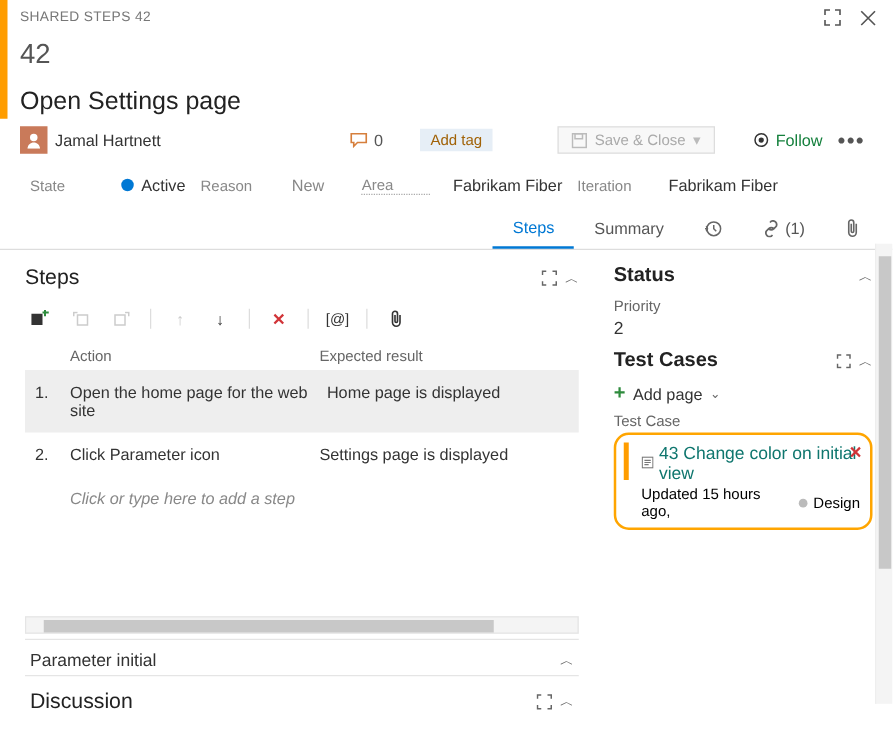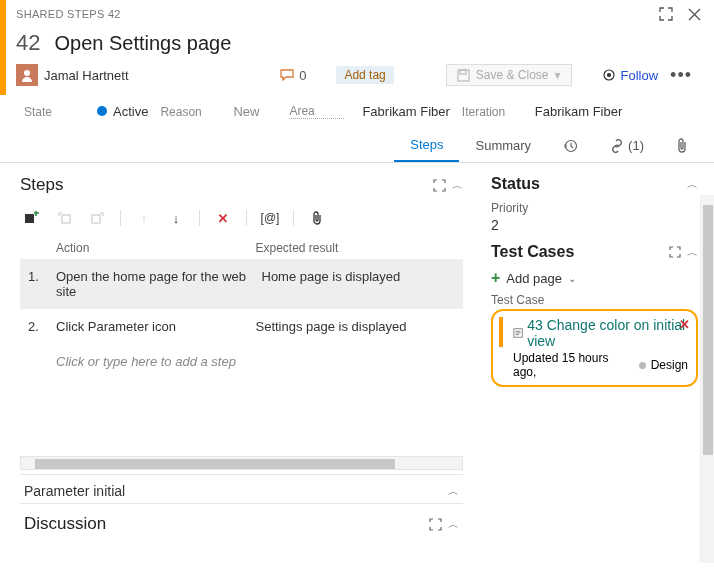--- a/index.html
+++ b/index.html
@@ -2,30 +2,30 @@
 <html><head>
 <meta charset="utf-8">
 <style>
   * { box-sizing: border-box; margin: 0; padding: 0; }
   body { font-family: "Segoe UI", Arial, sans-serif; font-size: 13px; color: #333; background: #fff; width: 714px; height: 585px; overflow: hidden; position: relative; }
   .orange-bar { position: absolute; left: 0; top: 0; width: 6px; height: 95px; background: #ff9d00; }
   .topbar { display: flex; align-items: center; justify-content: space-between; padding: 4px 10px 0 16px; }
   .topbar-left { font-size: 11px; color: #777; letter-spacing: 0.3px; }
   .topbar-right { display: flex; gap: 8px; align-items: center; }
   .iconbtn { width: 20px; height: 20px; display:flex; align-items:center; justify-content:center; cursor:pointer; color:#555; }
-  .title-row { display:flex; align-items: baseline; gap: 14px; padding: 6px 16px 6px 16px; }
+  .title-row { display:flex; align-items: baseline; gap: 14px; padding: 6px 16px 6px 16px; flex-direction: column; }
   .title-id { font-size: 22px; font-weight: 300; color: #555; }
   .title-text { font-size: 20px; font-weight: 400; color: #222; }
   .meta-row { display:flex; align-items:center; padding: 2px 16px 8px 16px; gap: 6px; }
   .avatar { width: 22px; height: 22px; background: #c97a5a; display:flex; align-items:center; justify-content:center; color:#fff; font-size:10px; }
   .meta-spacer { flex: 1; }
   .discussion-count { display:flex; align-items:center; gap:4px; color:#555; }
   .addtag { background: #e6eef6; padding: 2px 8px; font-size: 12px; color: #a16207; }
   .save-btn { border:1px solid #ddd; background:#f8f8f8; color:#aaa; padding: 3px 10px; display:flex; align-items:center; gap:6px; font-size:12px; }
-  .follow { display:flex; align-items:center; gap:5px; color:#1d4ed8; font-size:13px;justify-content:space-between; }
+  .follow { display:flex; align-items:center; gap:5px; color:#15803d; font-size:13px;justify-content:space-between; }
   .more { font-size:18px; letter-spacing:1px; color:#555; padding:0 6px; }
   .fields { display:flex; gap: 30px; padding: 10px 16px 10px 24px; font-size:13px; }
   .field-col { display:flex; flex-direction:row; gap:12px; }
   .field-label { color:#888; font-size:12px; min-width:55px; display:inline-block; }
   .field-row { display:flex; align-items:center; gap:18px; }
   .state-dot { width:10px; height:10px; border-radius:50%; background:#0078d4; display:inline-block; margin-right:6px; }
   .tabs { display:flex; justify-content:flex-end; border-bottom:1px solid #ddd; padding: 0 10px; }
   .tab { padding:8px 16px; font-size:13px; color:#555; cursor:pointer; display:flex; align-items:center; gap:4px; }
   .tab.active { border-bottom:2px solid #0078d4; color:#0078d4; }
   .content { display:flex; height: calc(585px - 210px); }

